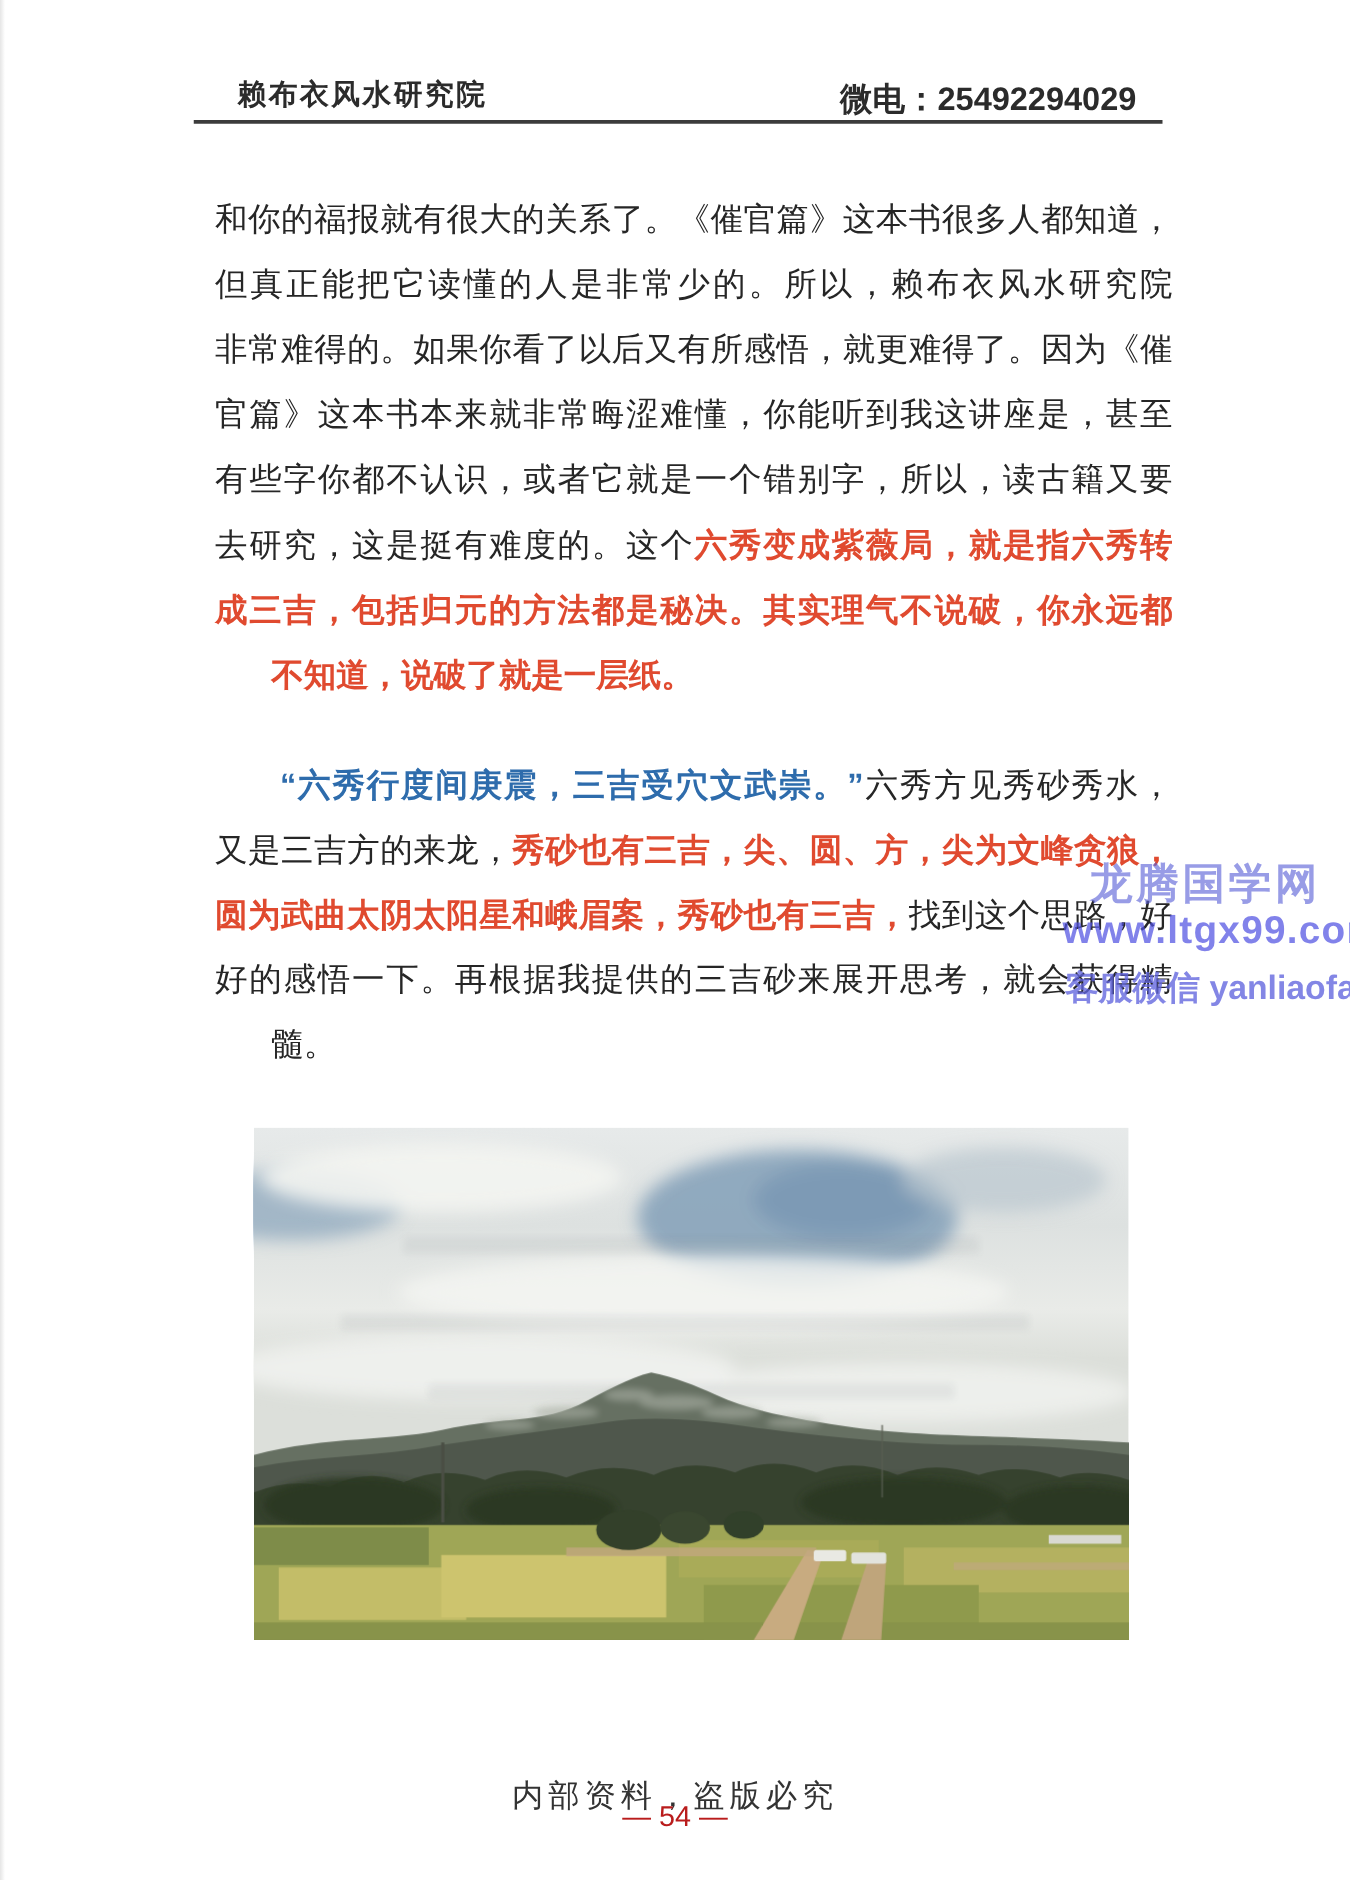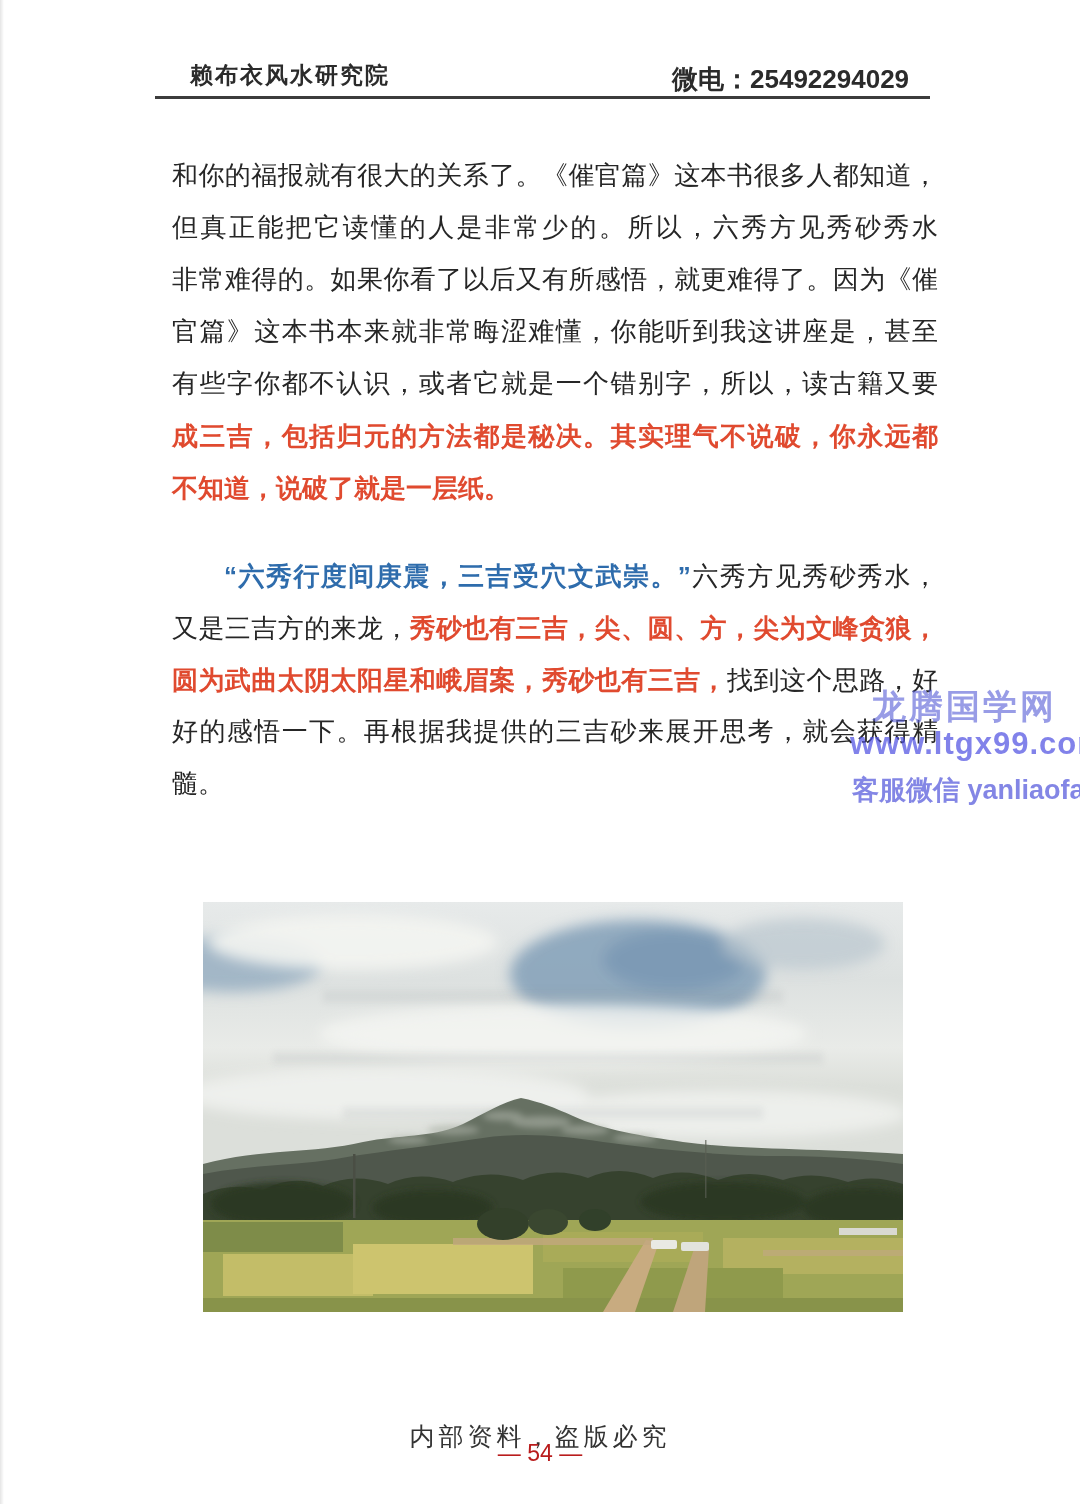--- a/index.html
+++ b/index.html
@@ -29,21 +29,21 @@
     position:absolute;left:155px;top:96px;width:775px;height:3px;
     background:#3c3c3c;
   }
   
   .content{position:absolute;left:172px;top:150px;width:766px;}
   .pline{
     height:52px;line-height:52px;font-size:26px;
     text-align:justify;text-align-last:justify;
     white-space:nowrap;
   }
-  .pline.end{text-align-last:left;}
+  .pline.end{text-align-last:left;margin-left:45px;}
   .pline .blk{color:#262626;}
   .pline .red{
     color:#e04a2f;font-weight:bold;
     font-family:"Liberation Sans","DejaVu Sans",sans-serif;
   }
   .pline .blu{
     color:#2e6cac;font-weight:bold;
     font-family:"Liberation Sans","DejaVu Sans",sans-serif;
   }
   .para2{margin-top:36px;}
@@ -80,24 +80,25 @@
 <div class="page">
   <div class="scan-edge"></div>
 
   <div class="hdr-left">赖布衣风水研究院</div>
   <div class="hdr-right">微电：25492294029</div>
   <div class="hdr-rule"></div>
 
   <div class="content">
     <div>
       <div class="pline"><span class="blk">和你的福报就有很大的关系了。《催官篇》这本书很多人都知道，</span></div>
-      <div class="pline"><span class="blk">但真正能把它读懂的人是非常少的。所以，六秀方见秀砂秀水</span></div>
+      <div class="pline"><span class="blk">但真正能把它读懂的人是非常少的。所以，赖布衣风水研究院</span></div>
       <div class="pline"><span class="blk">非常难得的。如果你看了以后又有所感悟，就更难得了。因为《催</span></div>
       <div class="pline"><span class="blk">官篇》这本书本来就非常晦涩难懂，你能听到我这讲座是，甚至</span></div>
       <div class="pline"><span class="blk">有些字你都不认识，或者它就是一个错别字，所以，读古籍又要</span></div>
+      <div class="pline"><span class="blk">去研究，这是挺有难度的。这个</span><span class="red">六秀变成紫薇局，就是指六秀转</span></div>
       <div class="pline"><span class="red">成三吉，包括归元的方法都是秘决。其实理气不说破，你永远都</span></div>
       <div class="pline end"><span class="red">不知道，说破了就是一层纸。</span></div>
     </div>
 
     <div class="para2">
       <div class="pline indent"><span class="blu">“六秀行度间庚震，三吉受穴文武崇。”</span><span class="blk">六秀方见秀砂秀水，</span></div>
       <div class="pline"><span class="blk">又是三吉方的来龙，</span><span class="red">秀砂也有三吉，尖、圆、方，尖为文峰贪狼，</span></div>
       <div class="pline"><span class="red">圆为武曲太阴太阳星和峨眉案，秀砂也有三吉，</span><span class="blk">找到这个思路，好</span></div>
       <div class="pline"><span class="blk">好的感悟一下。再根据我提供的三吉砂来展开思考，就会获得精</span></div>
       <div class="pline end"><span class="blk">髓。</span></div>

